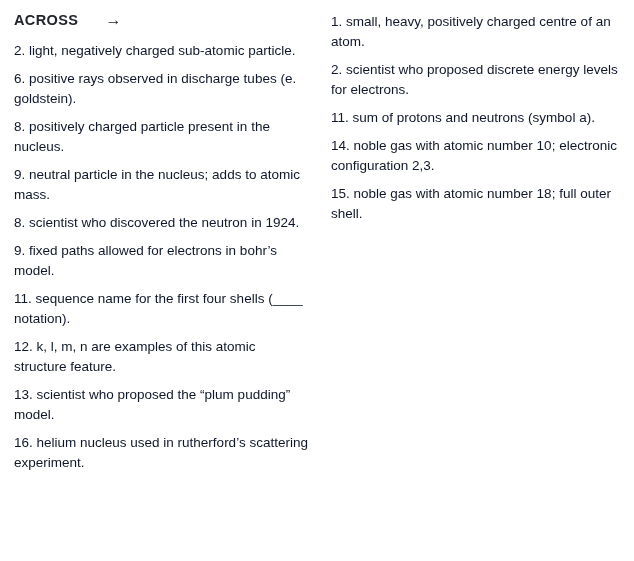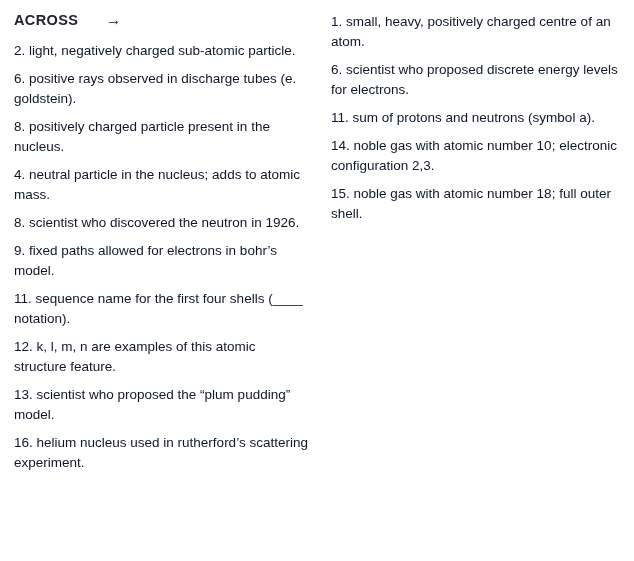--- a/index.html
+++ b/index.html
@@ -57,30 +57,30 @@
 <div class="page">
 
   <section class="col">
     <h2 class="heading">
       <span>ACROSS</span>
       <span class="arrow">→</span>
     </h2>
     <p class="clue">2. light, negatively charged sub-atomic particle.</p>
     <p class="clue">6. positive rays observed in discharge tubes (e. goldstein).</p>
     <p class="clue">8. positively charged particle present in the nucleus.</p>
-    <p class="clue">4. neutral particle in the nucleus; adds to atomic mass.</p>
-    <p class="clue">8. scientist who discovered the neutron in 1926.</p>
+    <p class="clue">9. neutral particle in the nucleus; adds to atomic mass.</p>
+    <p class="clue">8. scientist who discovered the neutron in 1924.</p>
     <p class="clue">9. fixed paths allowed for electrons in bohr’s model.</p>
     <p class="clue">11. sequence name for the first four shells (____ notation).</p>
     <p class="clue">12. k, l, m, n are examples of this atomic structure feature.</p>
     <p class="clue">13. scientist who proposed the “plum pudding” model.</p>
     <p class="clue">16. helium nucleus used in rutherford’s scattering experiment.</p>
   </section>
 
   <section class="col">
     <p class="clue">1. small, heavy, positively charged centre of an atom.</p>
-    <p class="clue">6. scientist who proposed discrete energy levels for electrons.</p>
+    <p class="clue">2. scientist who proposed discrete energy levels for electrons.</p>
     <p class="clue">11. sum of protons and neutrons (symbol a).</p>
     <p class="clue">14. noble gas with atomic number 10; electronic configuration 2,3.</p>
     <p class="clue">15. noble gas with atomic number 18; full outer shell.</p>
   </section>
 
 </div>
 
 </body></html>

